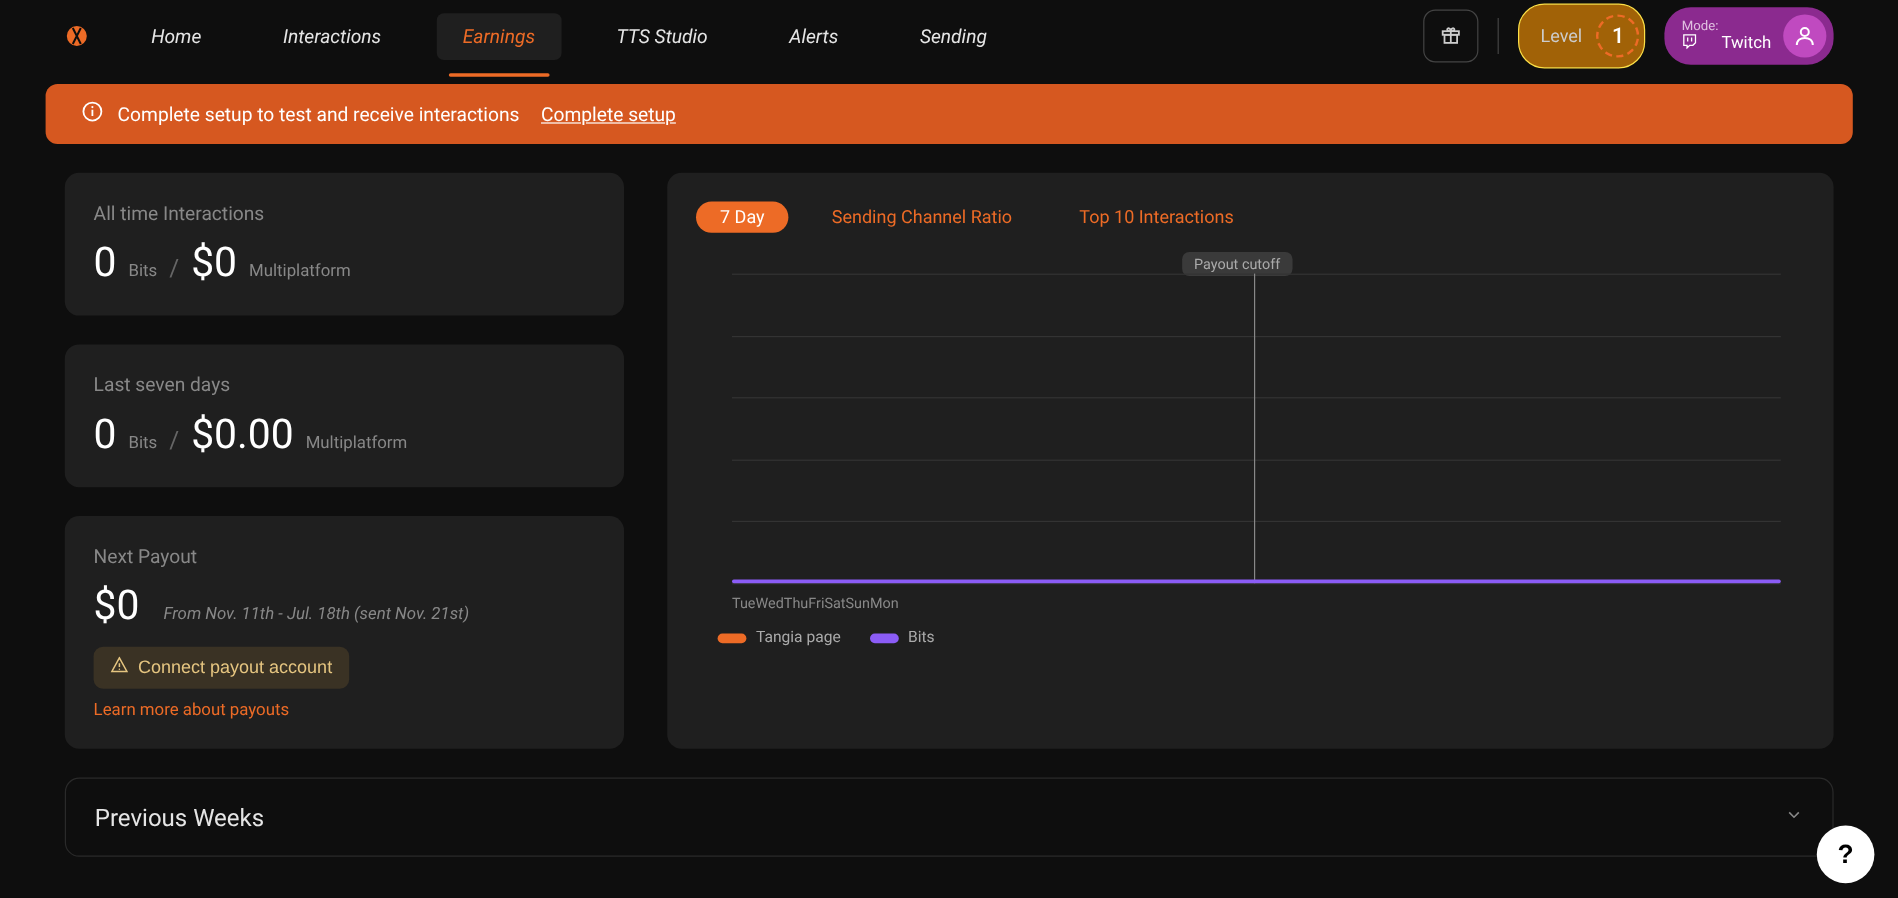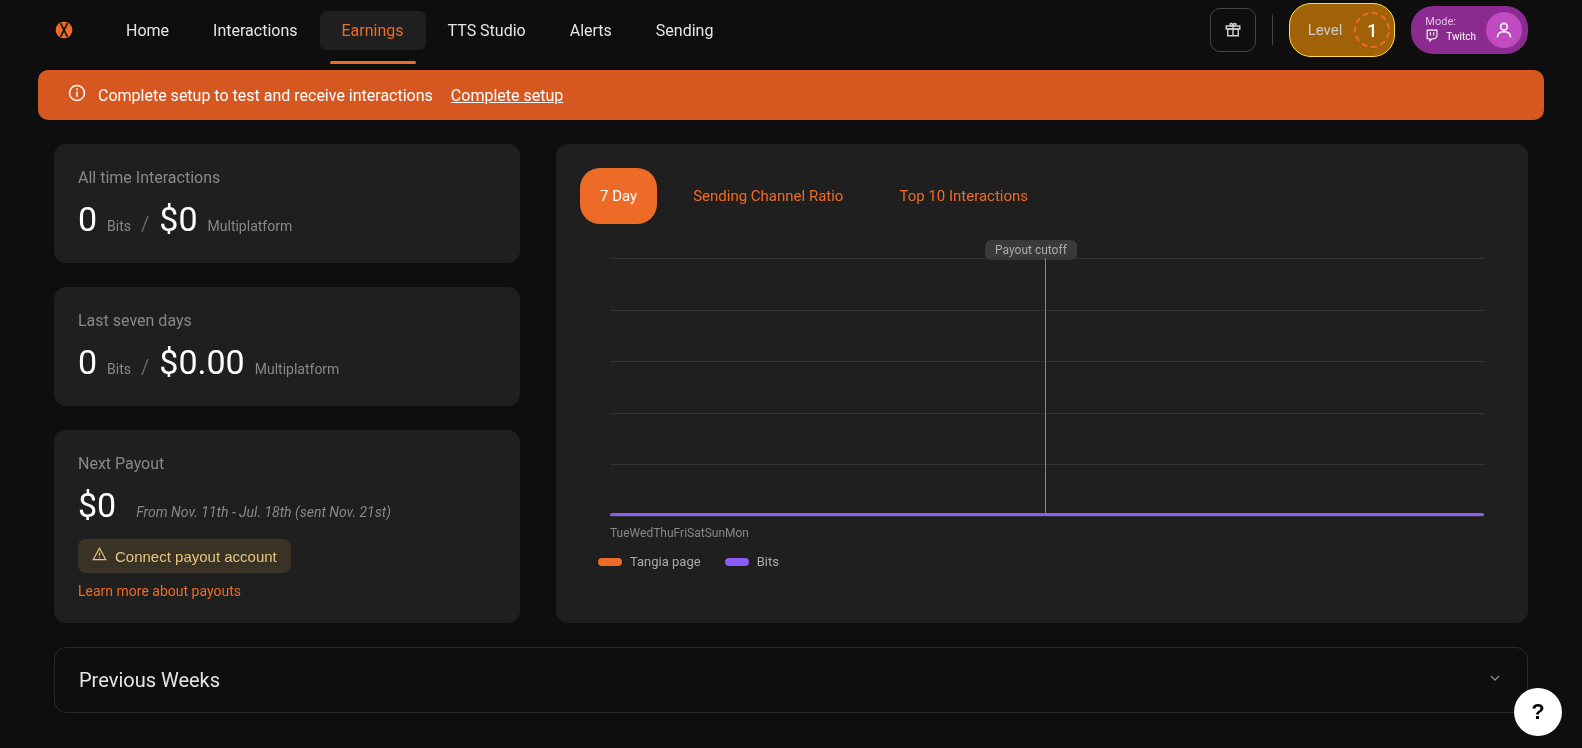--- a/index.html
+++ b/index.html
@@ -20,21 +20,22 @@
   padding: 10px 54px;
   height: 60px;
 }
 .logo {
   width: 20px;
   height: 20px;
   margin-right: 30px;
 }
 .nav {
   display: flex;
-  gap: 0;
+  gap: 24px;
+  font-style: italic;
 }
 .nav-item {
   padding: 10px 22px;
   color: #e5e5e5;
   font-size: 16px;
   cursor: pointer;
   border-radius: 6px;
 }
 .nav-item.active {
   color: #ed6b26;
@@ -99,21 +100,21 @@
 .mode-pill {
   display: flex;
   align-items: center;
   background: #8b2a8f;
   border-radius: 22px;
   padding: 6px 6px 6px 14px;
   gap: 10px;
 }
 .mode-text { display: flex; flex-direction: column; line-height: 1.2; }
 .mode-label { font-size: 11px; color: #e0c0e0; }
-.mode-value { font-size: 10px; color: #fff; display: flex; align-items: center; gap: 8px; text-align: center; }
+.mode-value { font-size: 14px; color: #fff; display: flex; align-items: center; gap: 20px; text-align: center; }
 .avatar-circle {
   width: 36px;
   height: 36px;
   border-radius: 50%;
   background: #c04ac0;
   display: flex;
   align-items: center;
   justify-content: center;
   color: #fff;
 }
@@ -209,21 +210,21 @@
   padding: 24px 24px 18px;
   display: flex;
   flex-direction: column;
 }
 .tabs {
   display: flex;
   gap: 16px;
   margin-bottom: 24px;
 }
 .tab {
-  padding: 19px 20px;
+  padding: 4px 20px;
   border-radius: 20px;
   font-size: 15px;
   cursor: pointer;
   color: #ed6b26;
 }
 .tab.active {
   background: #ed6b26;
   color: #fff;
 }
 

